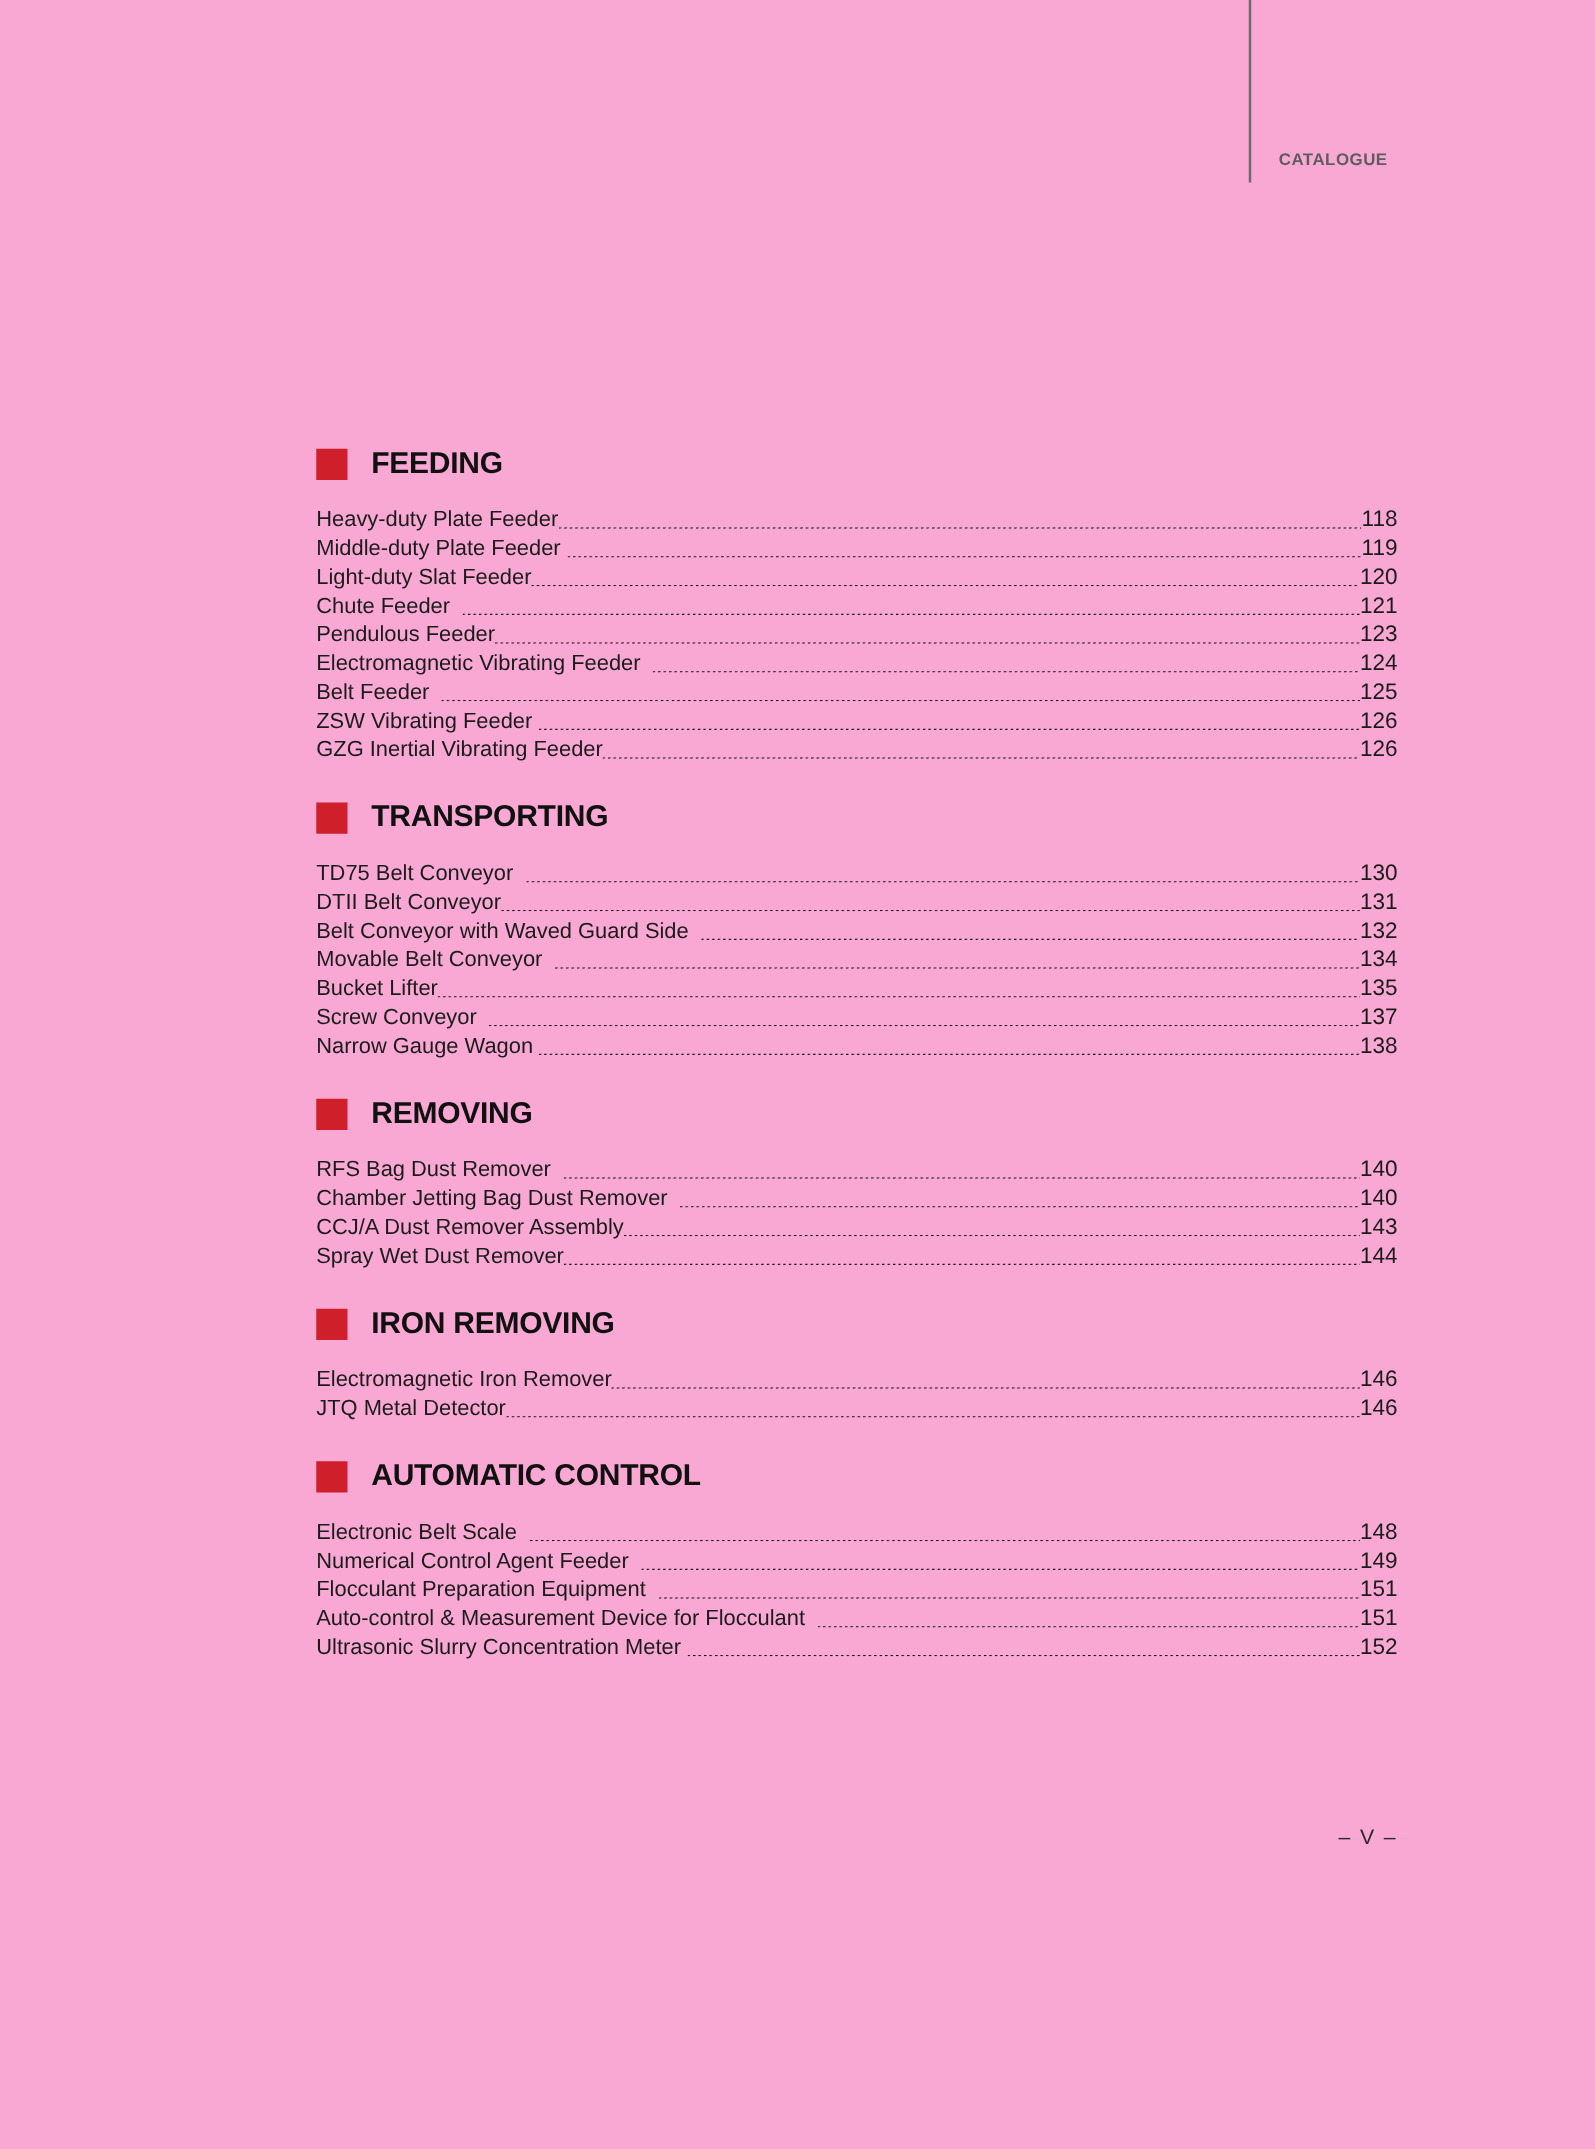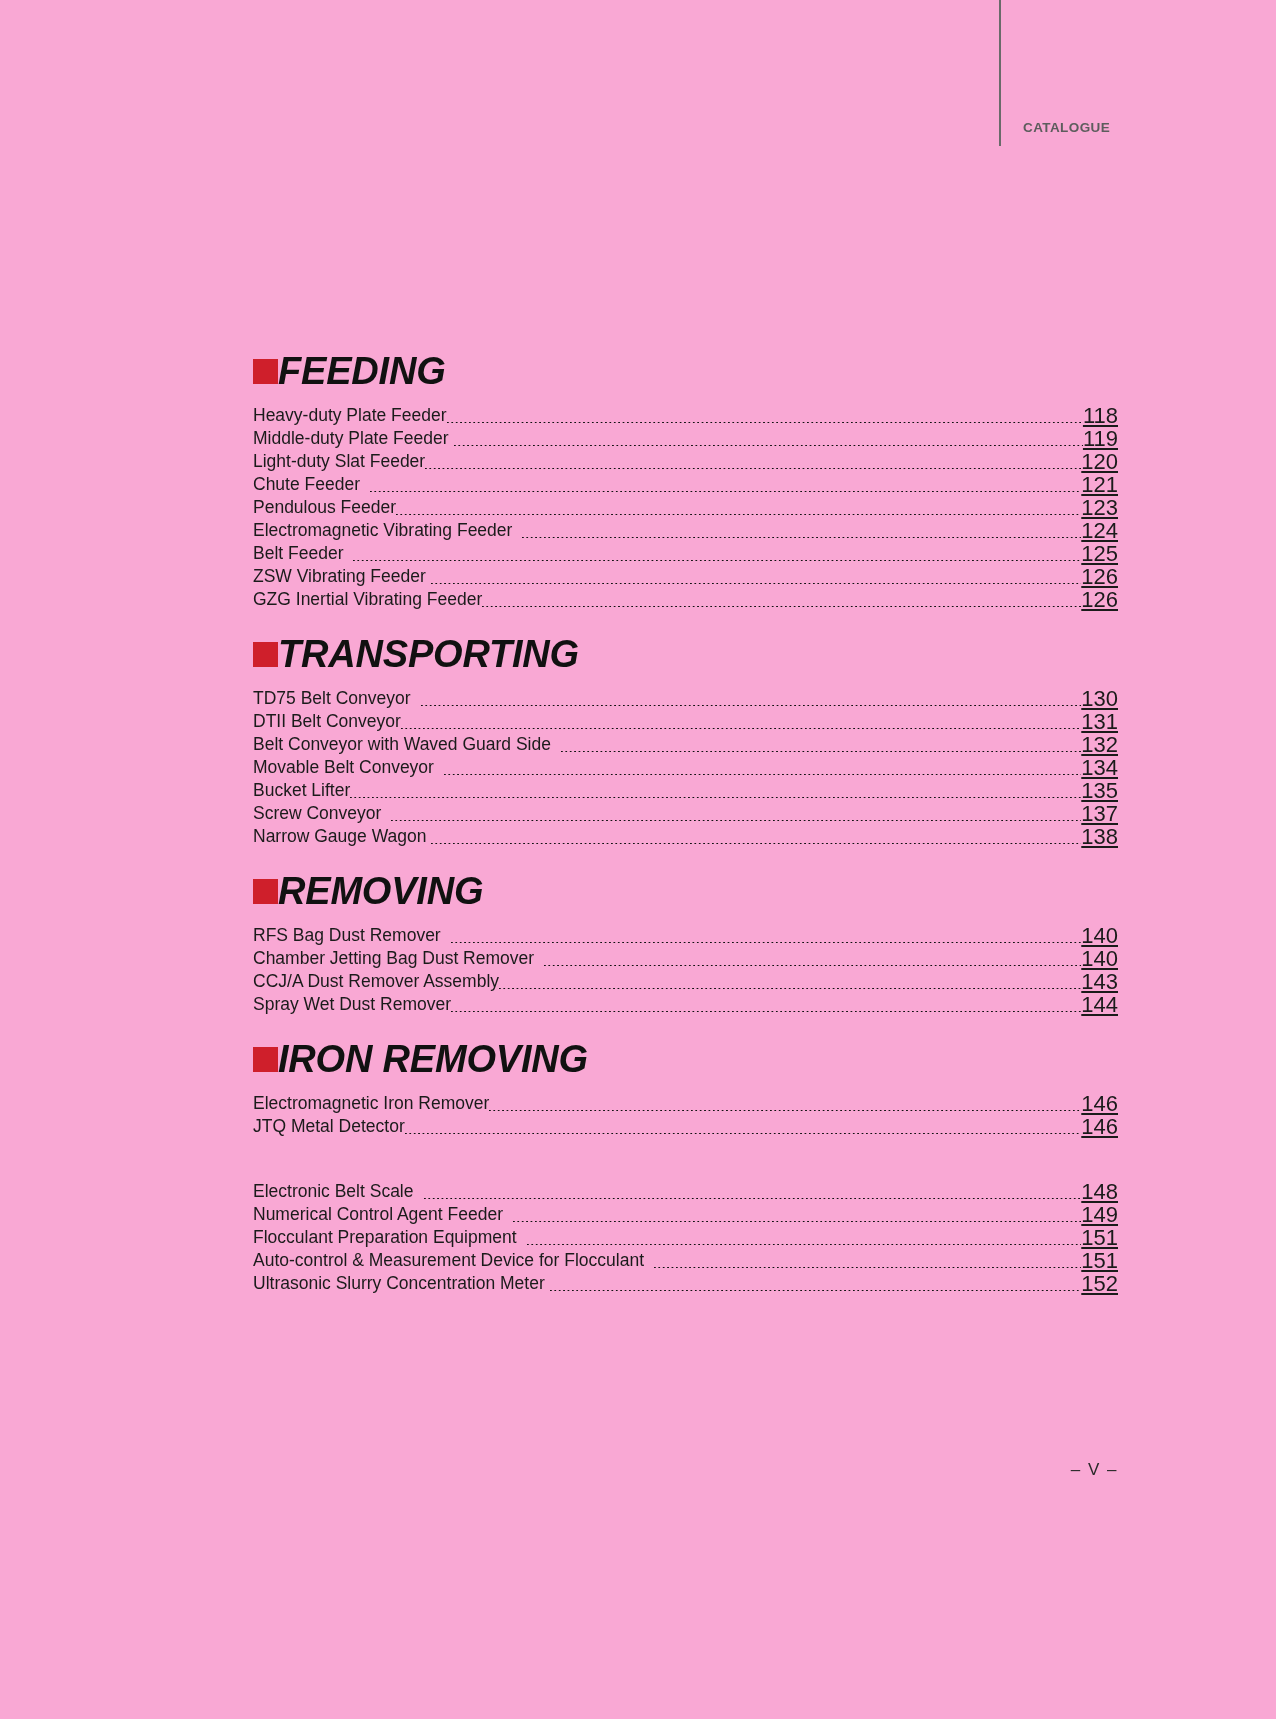--- a/index.html
+++ b/index.html
@@ -56,28 +56,28 @@
     align-items: center;
     height: 34px;
   }
   .section-bullet {
     width: 25px;
     height: 25px;
     flex: 0 0 auto;
     background: #cf1f2b;
   }
   .section-title {
-    font-family: "Liberation Sans", sans-serif;
-    font-size: 38px;
+    margin-left: 19px;
+    font-family: "Liberation Sans", sans-serif;
+    font-size: 24px;
     font-weight: bold;
     letter-spacing: -0.2px;
     color: #111111;
     white-space: nowrap;
     line-height: 1;
-    font-style: italic;
   }
 
   
   .toc-list {
     margin: 0;
     padding: 0;
     list-style: none;
   }
   .toc-row {
     display: flex;
@@ -111,23 +111,22 @@
     background-image: radial-gradient(circle at 1px 1px, #111111 0.95px, rgba(255,255,255,0) 1.15px);
     background-size: 4.4px 2px;
     background-repeat: repeat-x;
     background-position: 0 0;
   }
   .toc-page {
     flex: 0 0 auto;
     text-align: right;
     white-space: nowrap;
     font-family: "Liberation Sans", sans-serif;
-    font-size: 22px;
+    font-size: 18px;
     color: #1b1b1b;
-    text-decoration: underline;
   }
 
   
   .gap-none .toc-leader { margin-left: 0px; }
   .gap-sm   .toc-leader { margin-left: 5px; }
   .gap-md   .toc-leader { margin-left: 10px; }
 
   
   .sp-head-to-list { height: 16px; }
   .sp-list-to-head { height: 26px; }
@@ -299,20 +298,24 @@
           </li>
           <li class="toc-row gap-none">
             <span class="toc-label">JTQ Metal Detector</span>
             <span class="toc-leader"></span>
             <span class="toc-page">146</span>
           </li>
         </ul>
         <div class="sp-list-to-head"></div>
       </div>
       <div class="section">
+        <div class="section-head">
+          <span class="section-bullet" style="background: rgb(207, 31, 43);"></span>
+          <span class="section-title">AUTOMATIC CONTROL</span>
+        </div>
         <div class="sp-head-to-list"></div>
         <ul class="toc-list">
           <li class="toc-row gap-md">
             <span class="toc-label">Electronic Belt Scale</span>
             <span class="toc-leader"></span>
             <span class="toc-page">148</span>
           </li>
           <li class="toc-row gap-md">
             <span class="toc-label">Numerical Control Agent Feeder</span>
             <span class="toc-leader"></span>

